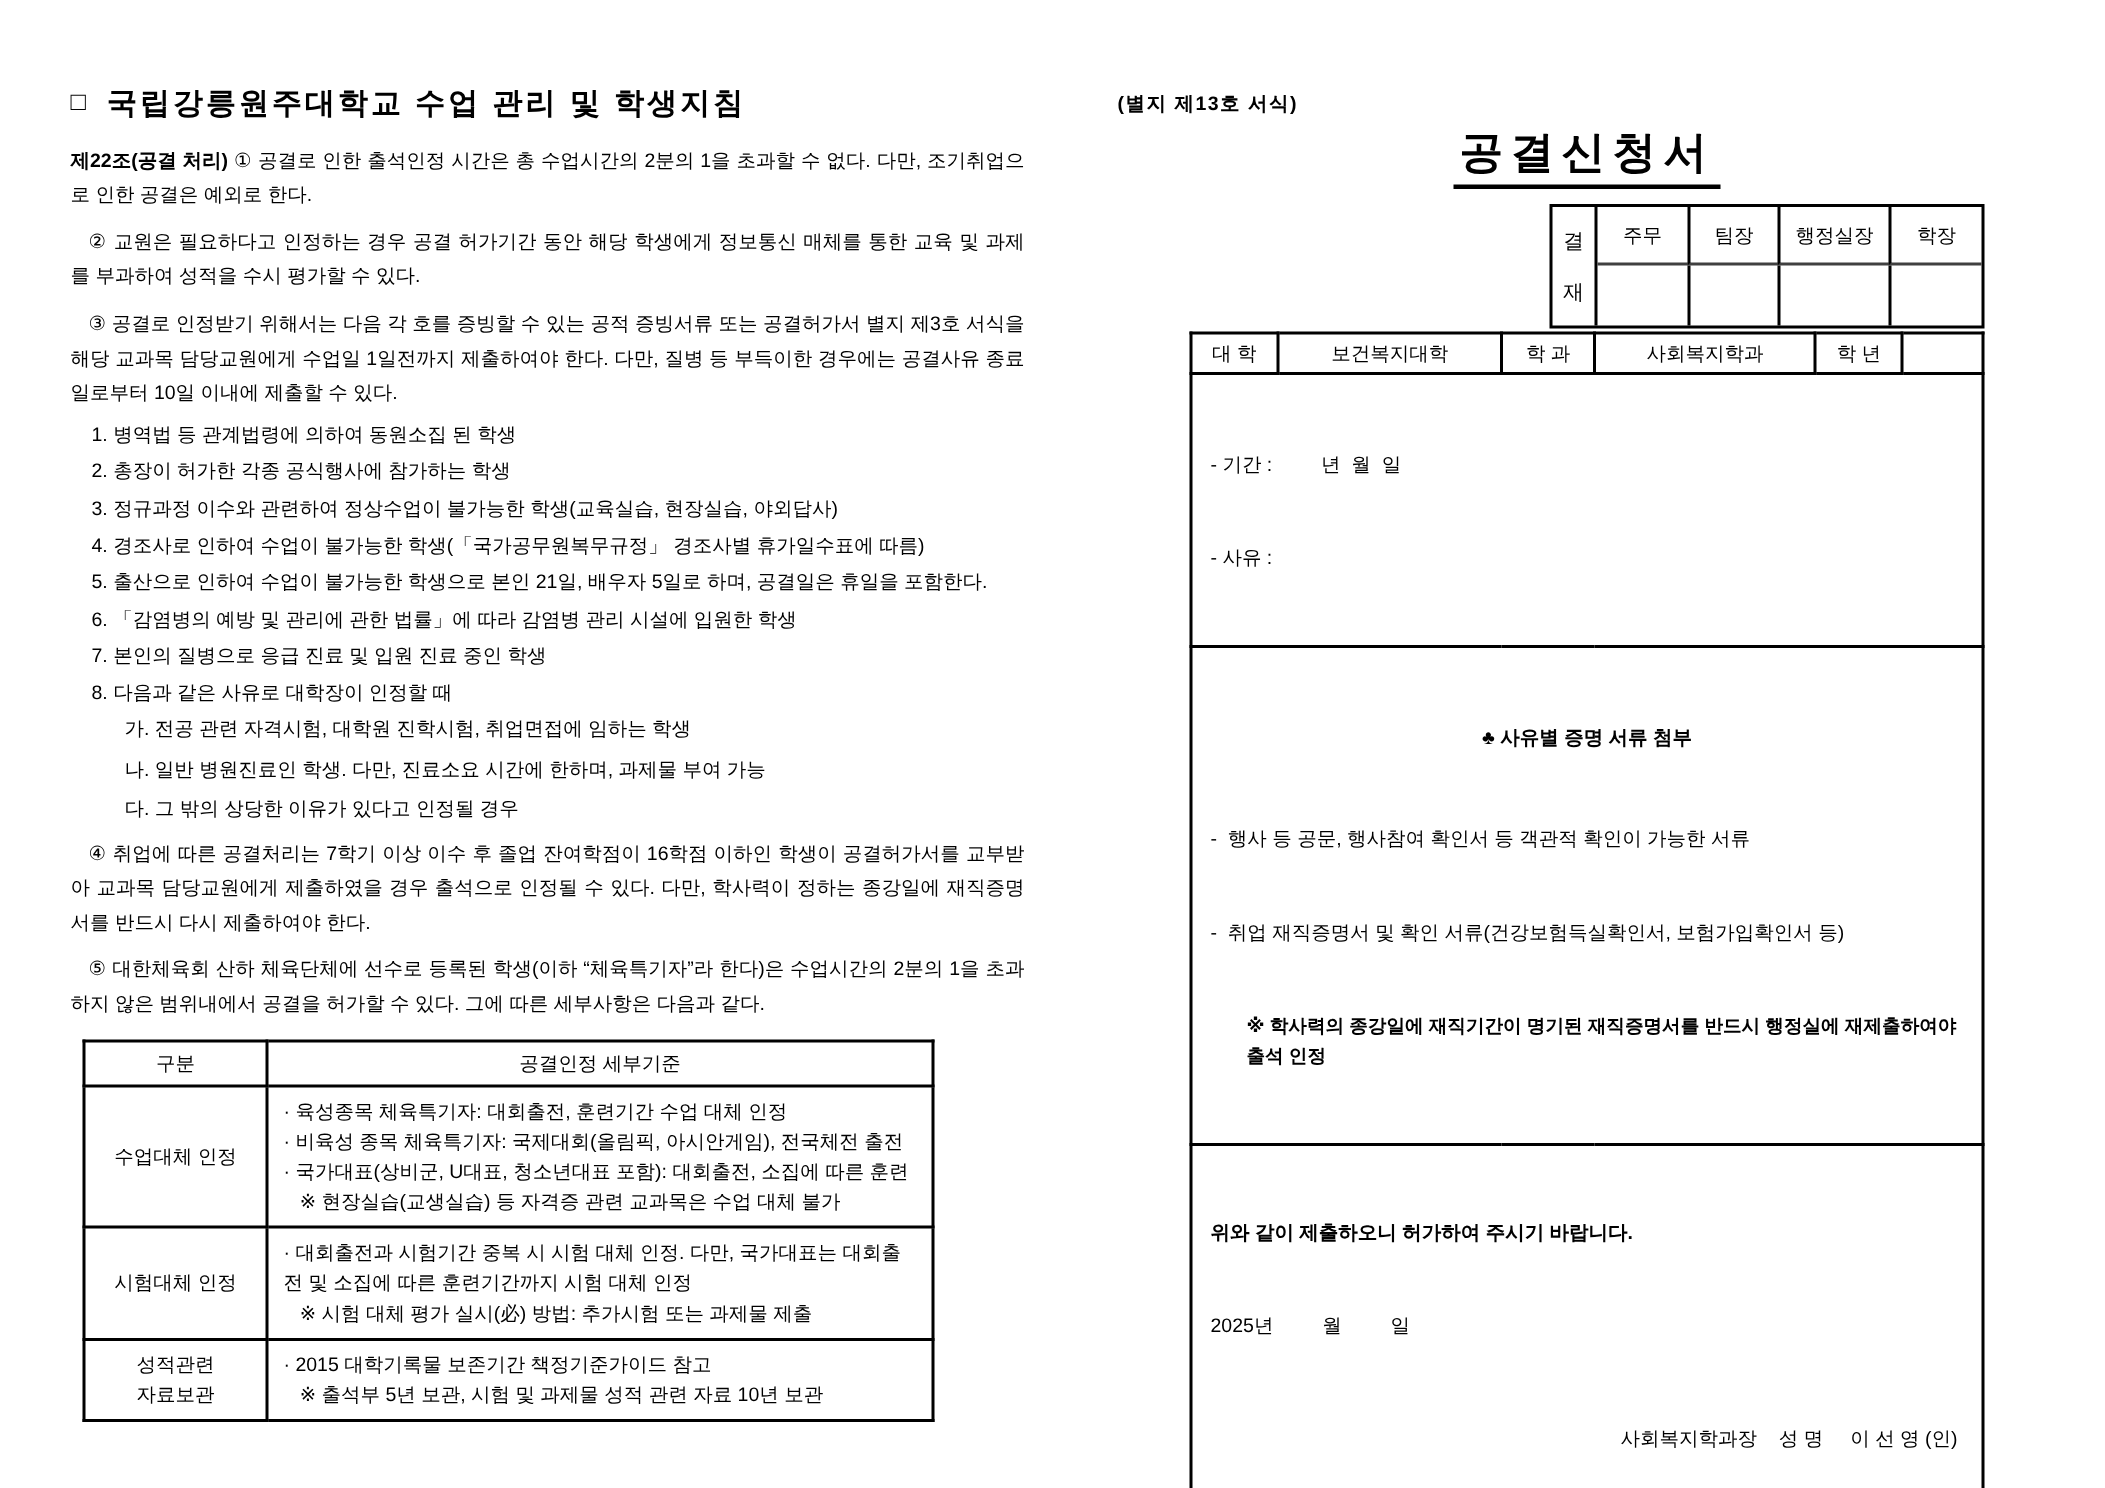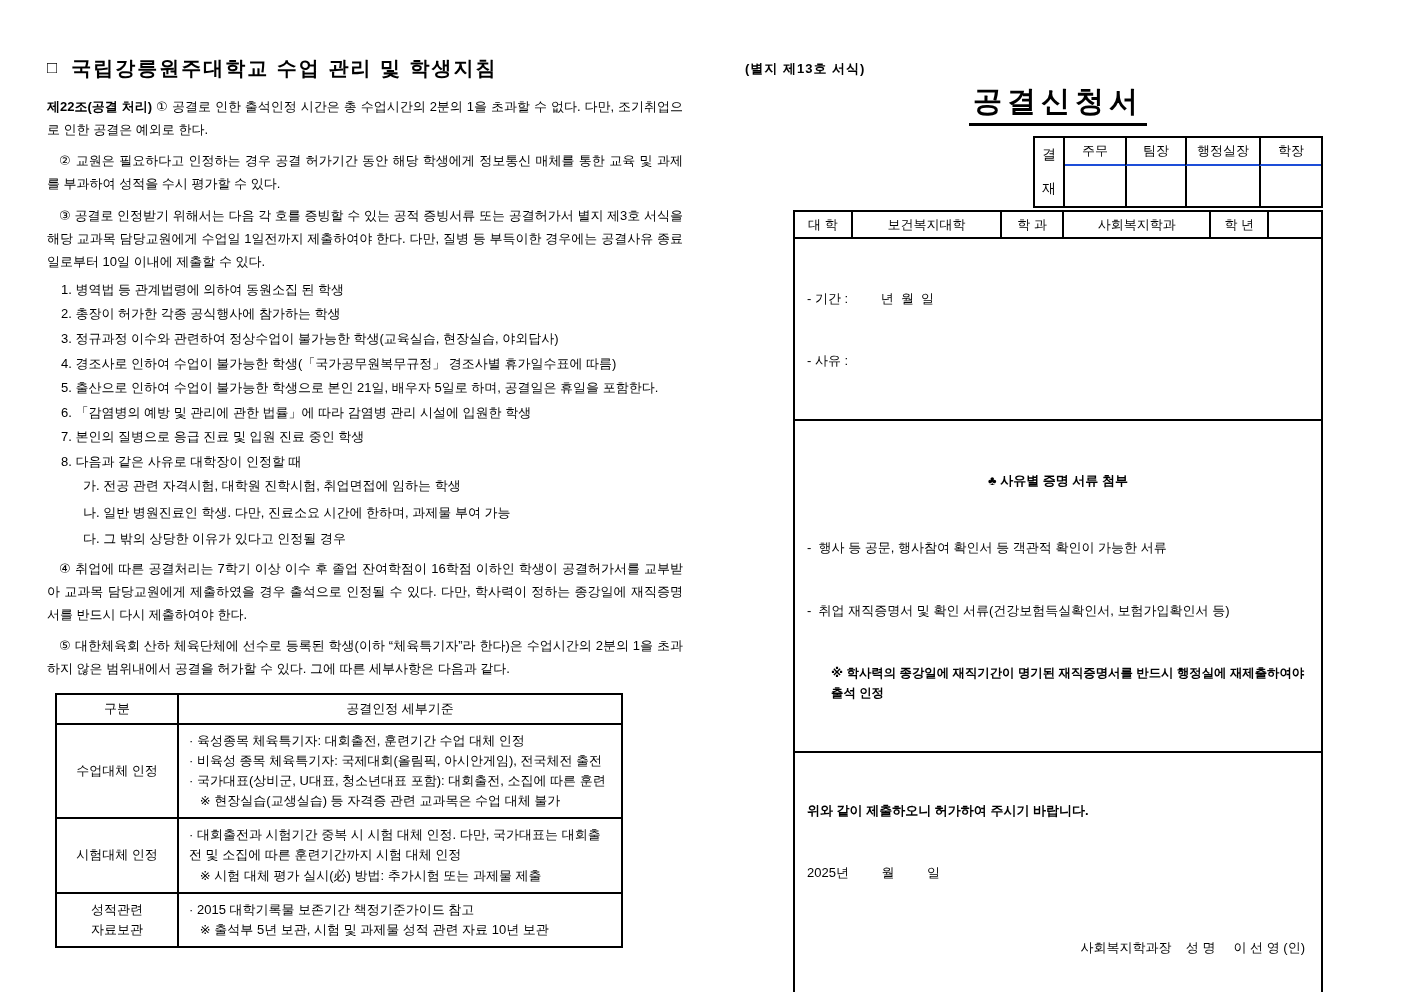--- a/index.html
+++ b/index.html
@@ -32,21 +32,21 @@
   .fwrap { width:530px; margin-left:48px; }
   .ftitle { text-align:center; margin-top:4px; }
   .ft { display:inline-block; font-size:29px; font-weight:bold; letter-spacing:5px;
         padding:0 4px 1px; border-bottom:3px solid #000; }
 
   .approval { display:flex; border:2px solid #000; width:290px; margin:10px 0 0 auto; }
   .ap-label { width:30px; border-right:2px solid #000; display:flex; flex-direction:column;
               align-items:center; justify-content:center; gap:16px; font-size:14px; }
   .ap-grid { display:grid; grid-template-columns:60px 60px 74px 62px; }
   .ap-grid > div { display:flex; align-items:center; justify-content:center; font-size:13px; }
-  .ap-h { height:28px; border-bottom:2px solid #1d4ed8; }
+  .ap-h { height:39px; border-bottom:2px solid #404040; }
   .ap-s { height:40px; }
   .bl { border-left:2px solid #000; }
 
   .ftable { border-collapse:collapse; width:530px; font-size:13px; margin-top:2px; }
   .ftable td { border:2px solid #000; vertical-align:middle; }
   .ftable .c { text-align:center; }
   .f1 .r1 td, .f1 .r2 td { height:27px; }
   .cell { padding:6px 12px; white-space:pre-wrap; line-height:1.6; vertical-align:top; }
   .period-cell { height:54px; padding-top:8px; }
   .attach-cell { height:108px;border-radius:26px; }

